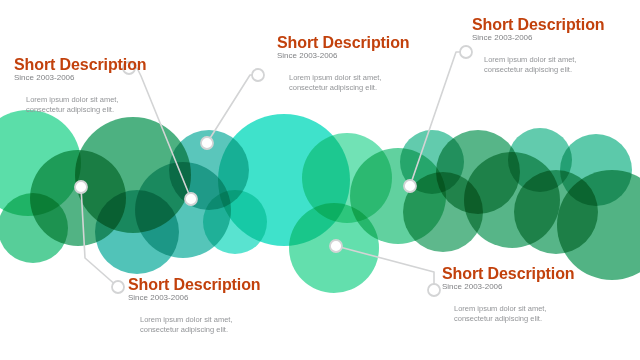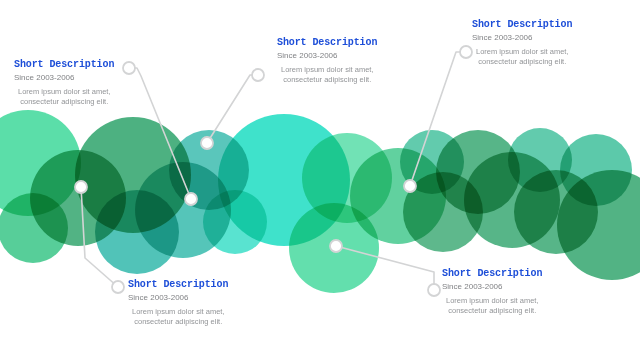--- a/index.html
+++ b/index.html
@@ -24,40 +24,38 @@
   }
   #bubble-layer { z-index: 1; }
   #connector-layer { z-index: 2; pointer-events: none; }
 
   .label-block {
     position: absolute;
     z-index: 3;
     white-space: nowrap;
   }
   .label-title {
-    font-size: 10px;
+    font-size: 16px;
     font-weight: bold;
-    color: #1d4ed8;
+    color: #c2410c;
     letter-spacing: -0.1px;
     line-height: 14px;
     margin: 0 0 1px 0;
-    font-family: Liberation Mono, monospace;
   }
   .label-since {
     font-size: 8px;
     color: #808285;
     line-height: 10px;
     margin: 0 0 1px 0;
   }
   .label-body {
     font-size: 7.5px;
     color: #939598;
     line-height: 9.5px;
-    margin: 4px;
-    text-align: center;
+    margin: 12px;
   }
   .label-body span { display: block; }
 </style>
 </head>
 <body>
 
 <div id="infographic">
 
   <svg id="bubble-layer" viewBox="0 0 640 360" xmlns="http://www.w3.org/2000/svg">
       <g style="mix-blend-mode:multiply">

